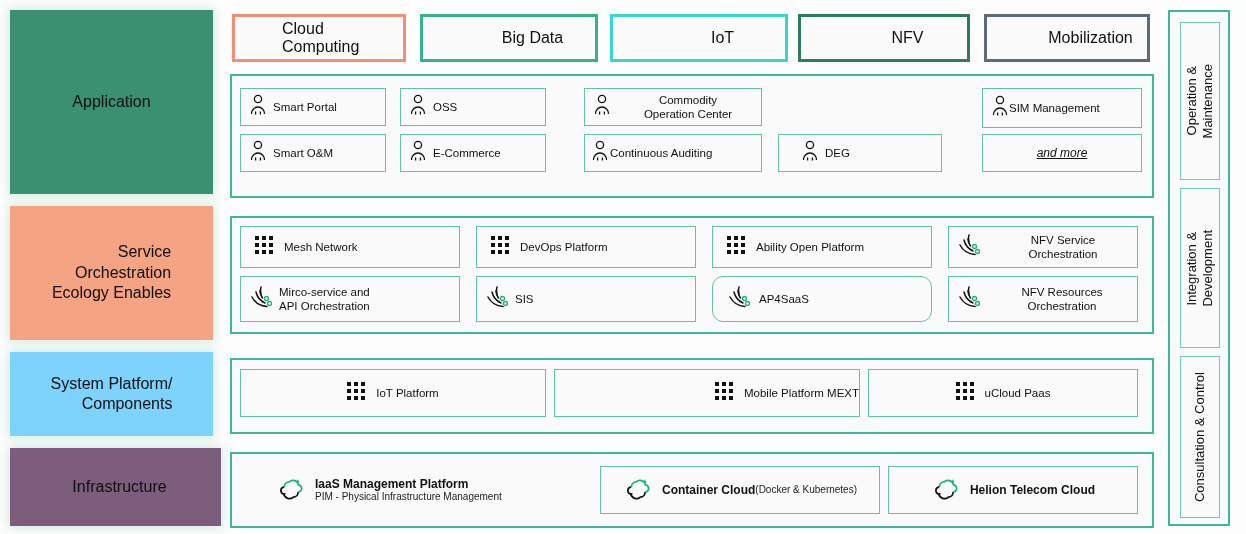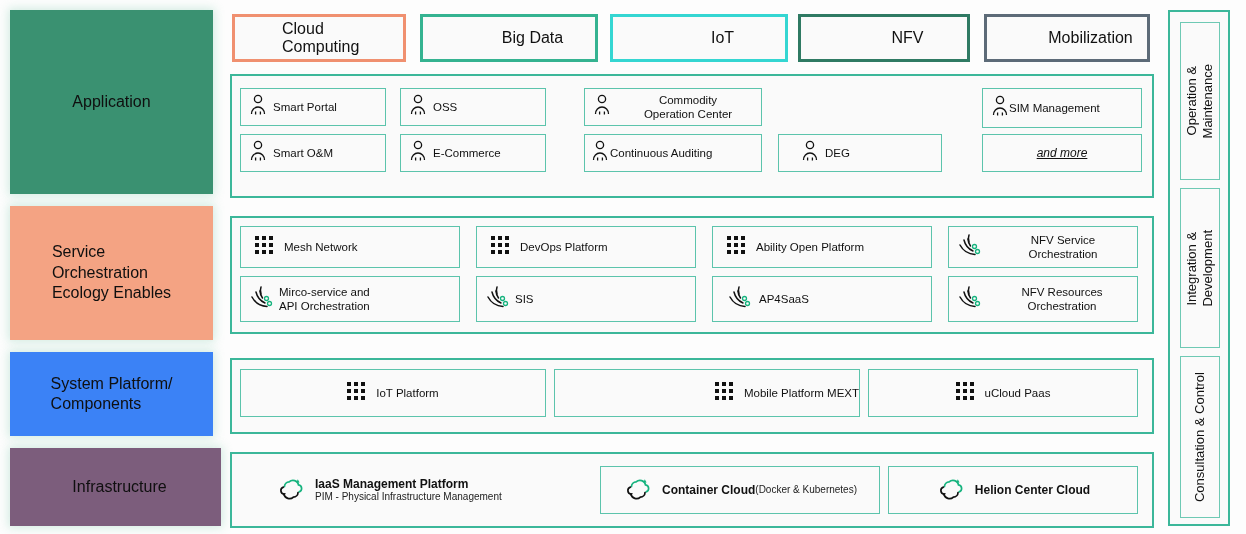--- a/index.html
+++ b/index.html
@@ -7,26 +7,26 @@
     width:1246px;height:534px;overflow:hidden;
     font-family:"Liberation Sans","DejaVu Sans",sans-serif;
     color:#111;
   }
   .canvas{position:relative;width:1246px;height:534px;background:#fdfdfd;}
 
   
   .layer-label{
     position:absolute;left:10px;width:203px;
     display:flex;align-items:center;justify-content:center;
-    text-align:left;color:#0f0f0f;font-size:16px;line-height:1.28;
+    text-align:right;color:#0f0f0f;font-size:16px;line-height:1.28;
     box-shadow:0 0 9px 2px rgba(120,200,170,.30);
   }
   .ll-app{top:10px;height:184px;background:#3a9171;}
   .ll-svc{top:206px;height:134px;background:#f4a383;}
-  .ll-sys{top:352px;height:84px;background:#3b82f6;}
+  .ll-sys{top:352px;height:84px;background:#7dd3fc;}
   .ll-inf{top:448px;height:78px;background:#7c5d7c;padding-left:8px;}
 
   
   .panel{position:absolute;background:#fafafa;border:2.5px solid #3cb79a;}
   .inner{position:absolute;background:#fafafa;border:1.5px solid #5cc4ac;
          box-sizing:border-box;display:flex;align-items:center;}
   .inner.center{justify-content:center;}
 
   
   .tab{
@@ -289,21 +289,21 @@
               <path d="M7 7 A16 16 0 0 0 16 18"></path>
               <path d="M3 12 A18 18 0 0 0 18 21.5"></path>
             </g>
             <circle cx="17.5" cy="13.5" r="2" fill="none" stroke="#16b37e" stroke-width="1.3"></circle>
             <circle cx="20.5" cy="18.5" r="2" fill="none" stroke="#16b37e" stroke-width="1.3"></circle>
           </svg>
       </span>
       <span class="lbl ml">SIS</span>
     </div>
 
-    <div class="inner" style="left:480px;top:58px;width:220px;height:46px;">
+    <div class="inner" style="left:480px;top:58px;width:220px;height:46px;border-radius:11px;">
       <span class="ico" style="margin:0 6px 0 14px;">
         <svg width="26" height="24" viewBox="0 0 26 24">
             <g fill="none" stroke="#111" stroke-width="1.5" stroke-linecap="round">
               <path d="M12 2 A10 10 0 0 0 12 9"></path>
               <path d="M11 6 A12 12 0 0 0 13.5 13"></path>
               <path d="M7 7 A16 16 0 0 0 16 18"></path>
               <path d="M3 12 A18 18 0 0 0 18 21.5"></path>
             </g>
             <circle cx="17.5" cy="13.5" r="2" fill="none" stroke="#16b37e" stroke-width="1.3"></circle>
             <circle cx="20.5" cy="18.5" r="2" fill="none" stroke="#16b37e" stroke-width="1.3"></circle>
@@ -423,21 +423,21 @@
 
     <div class="inner center" style="left:656px;top:12px;width:250px;height:48px;">
       <span class="ico" style="margin-right:9px;">
         <svg width="30" height="26" viewBox="0 0 30 26">
           <path d="M8.5 11.5 a4.6 4.6 0 0 1 4.6-4.6 a5.6 5.6 0 0 1 9.4 3 a3.6 3.6 0 0 1 0.6 7" fill="none" stroke="#16b37e" stroke-width="1.7" stroke-linecap="round"></path>
           <path d="M22 17.5 a4.6 4.6 0 0 1 -4.6 4.6 a5.6 5.6 0 0 1 -9.4 -3 a3.6 3.6 0 0 1 -0.6 -7" fill="none" stroke="#111" stroke-width="1.7" stroke-linecap="round"></path>
           <path d="M21.8 4.2 l1.8 3.2 l-3.4 0.4 z" fill="#16b37e"></path>
           <path d="M8.2 21.6 l-1.8 -3.2 l3.4 -0.4 z" fill="#111"></path>
         </svg>
       </span>
-      <span class="lbl b ml">Helion Center Cloud</span>
+      <span class="lbl b ml">Helion Telecom Cloud</span>
     </div>
   </div>
 
   <div class="rail">
     <div class="rail-cell" style="top:10px;height:158px;">
       <span class="rail-txt ml">Operation &amp;<br>Maintenance</span>
     </div>
     <div class="rail-cell" style="top:176px;height:160px;">
       <span class="rail-txt ml">Integration &amp;<br>Development</span>
     </div>

